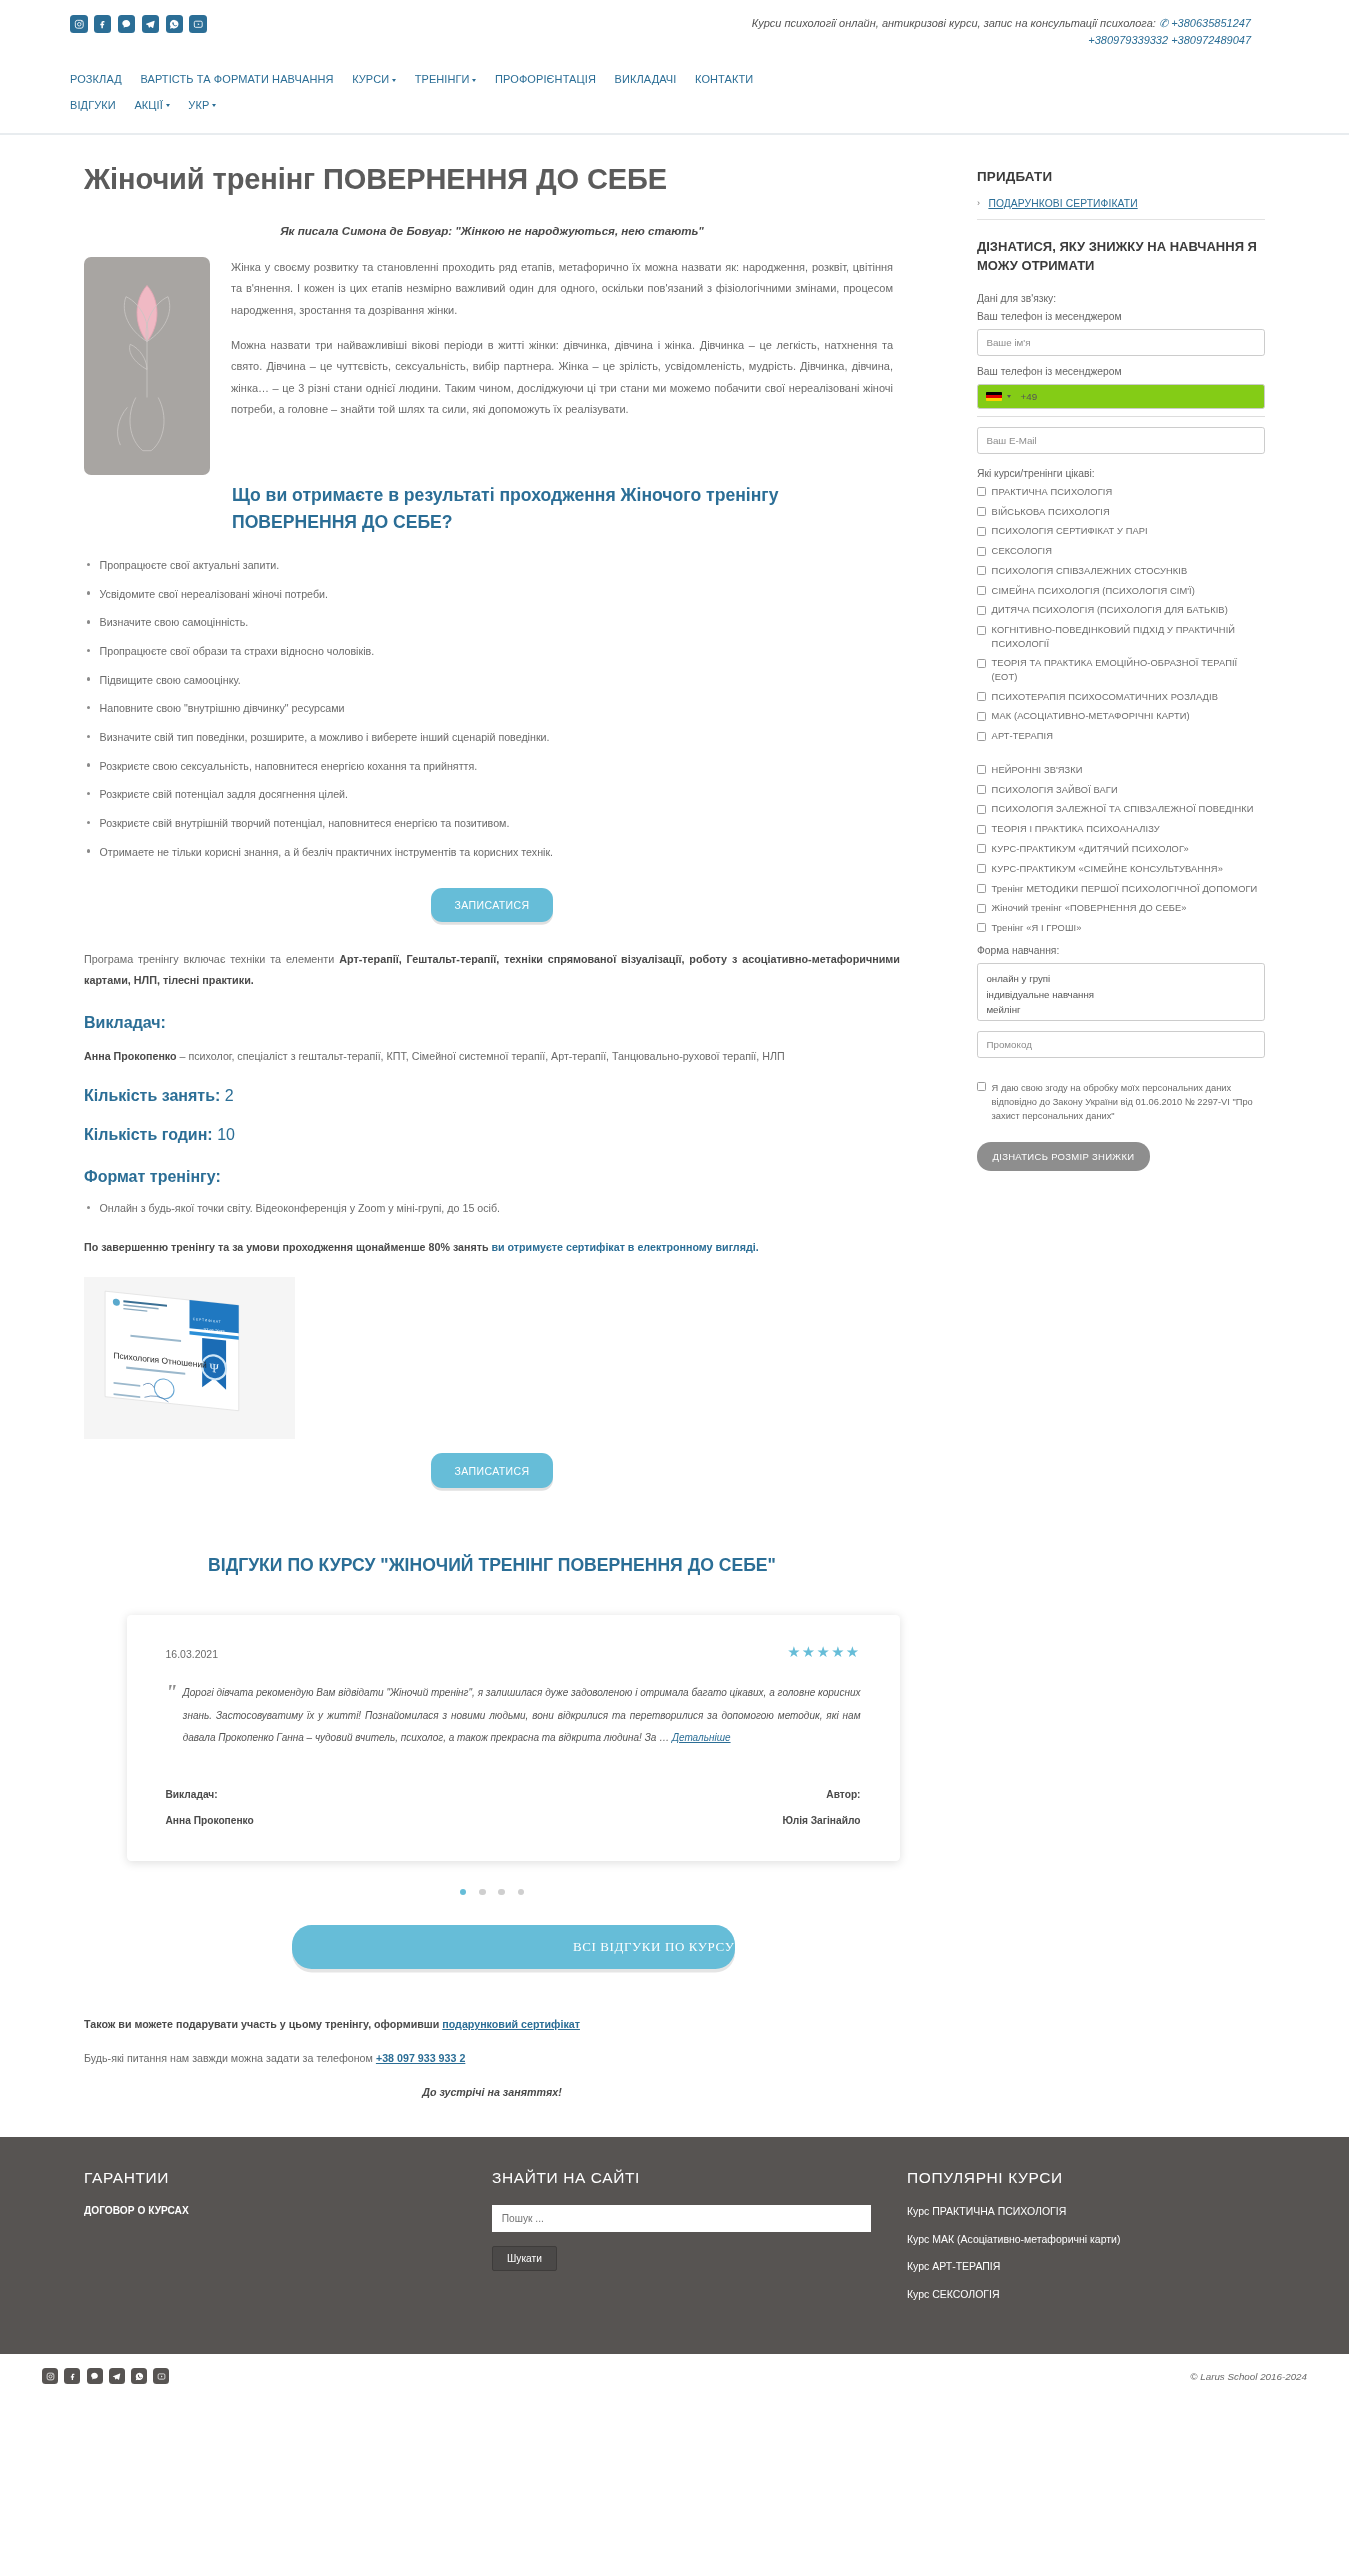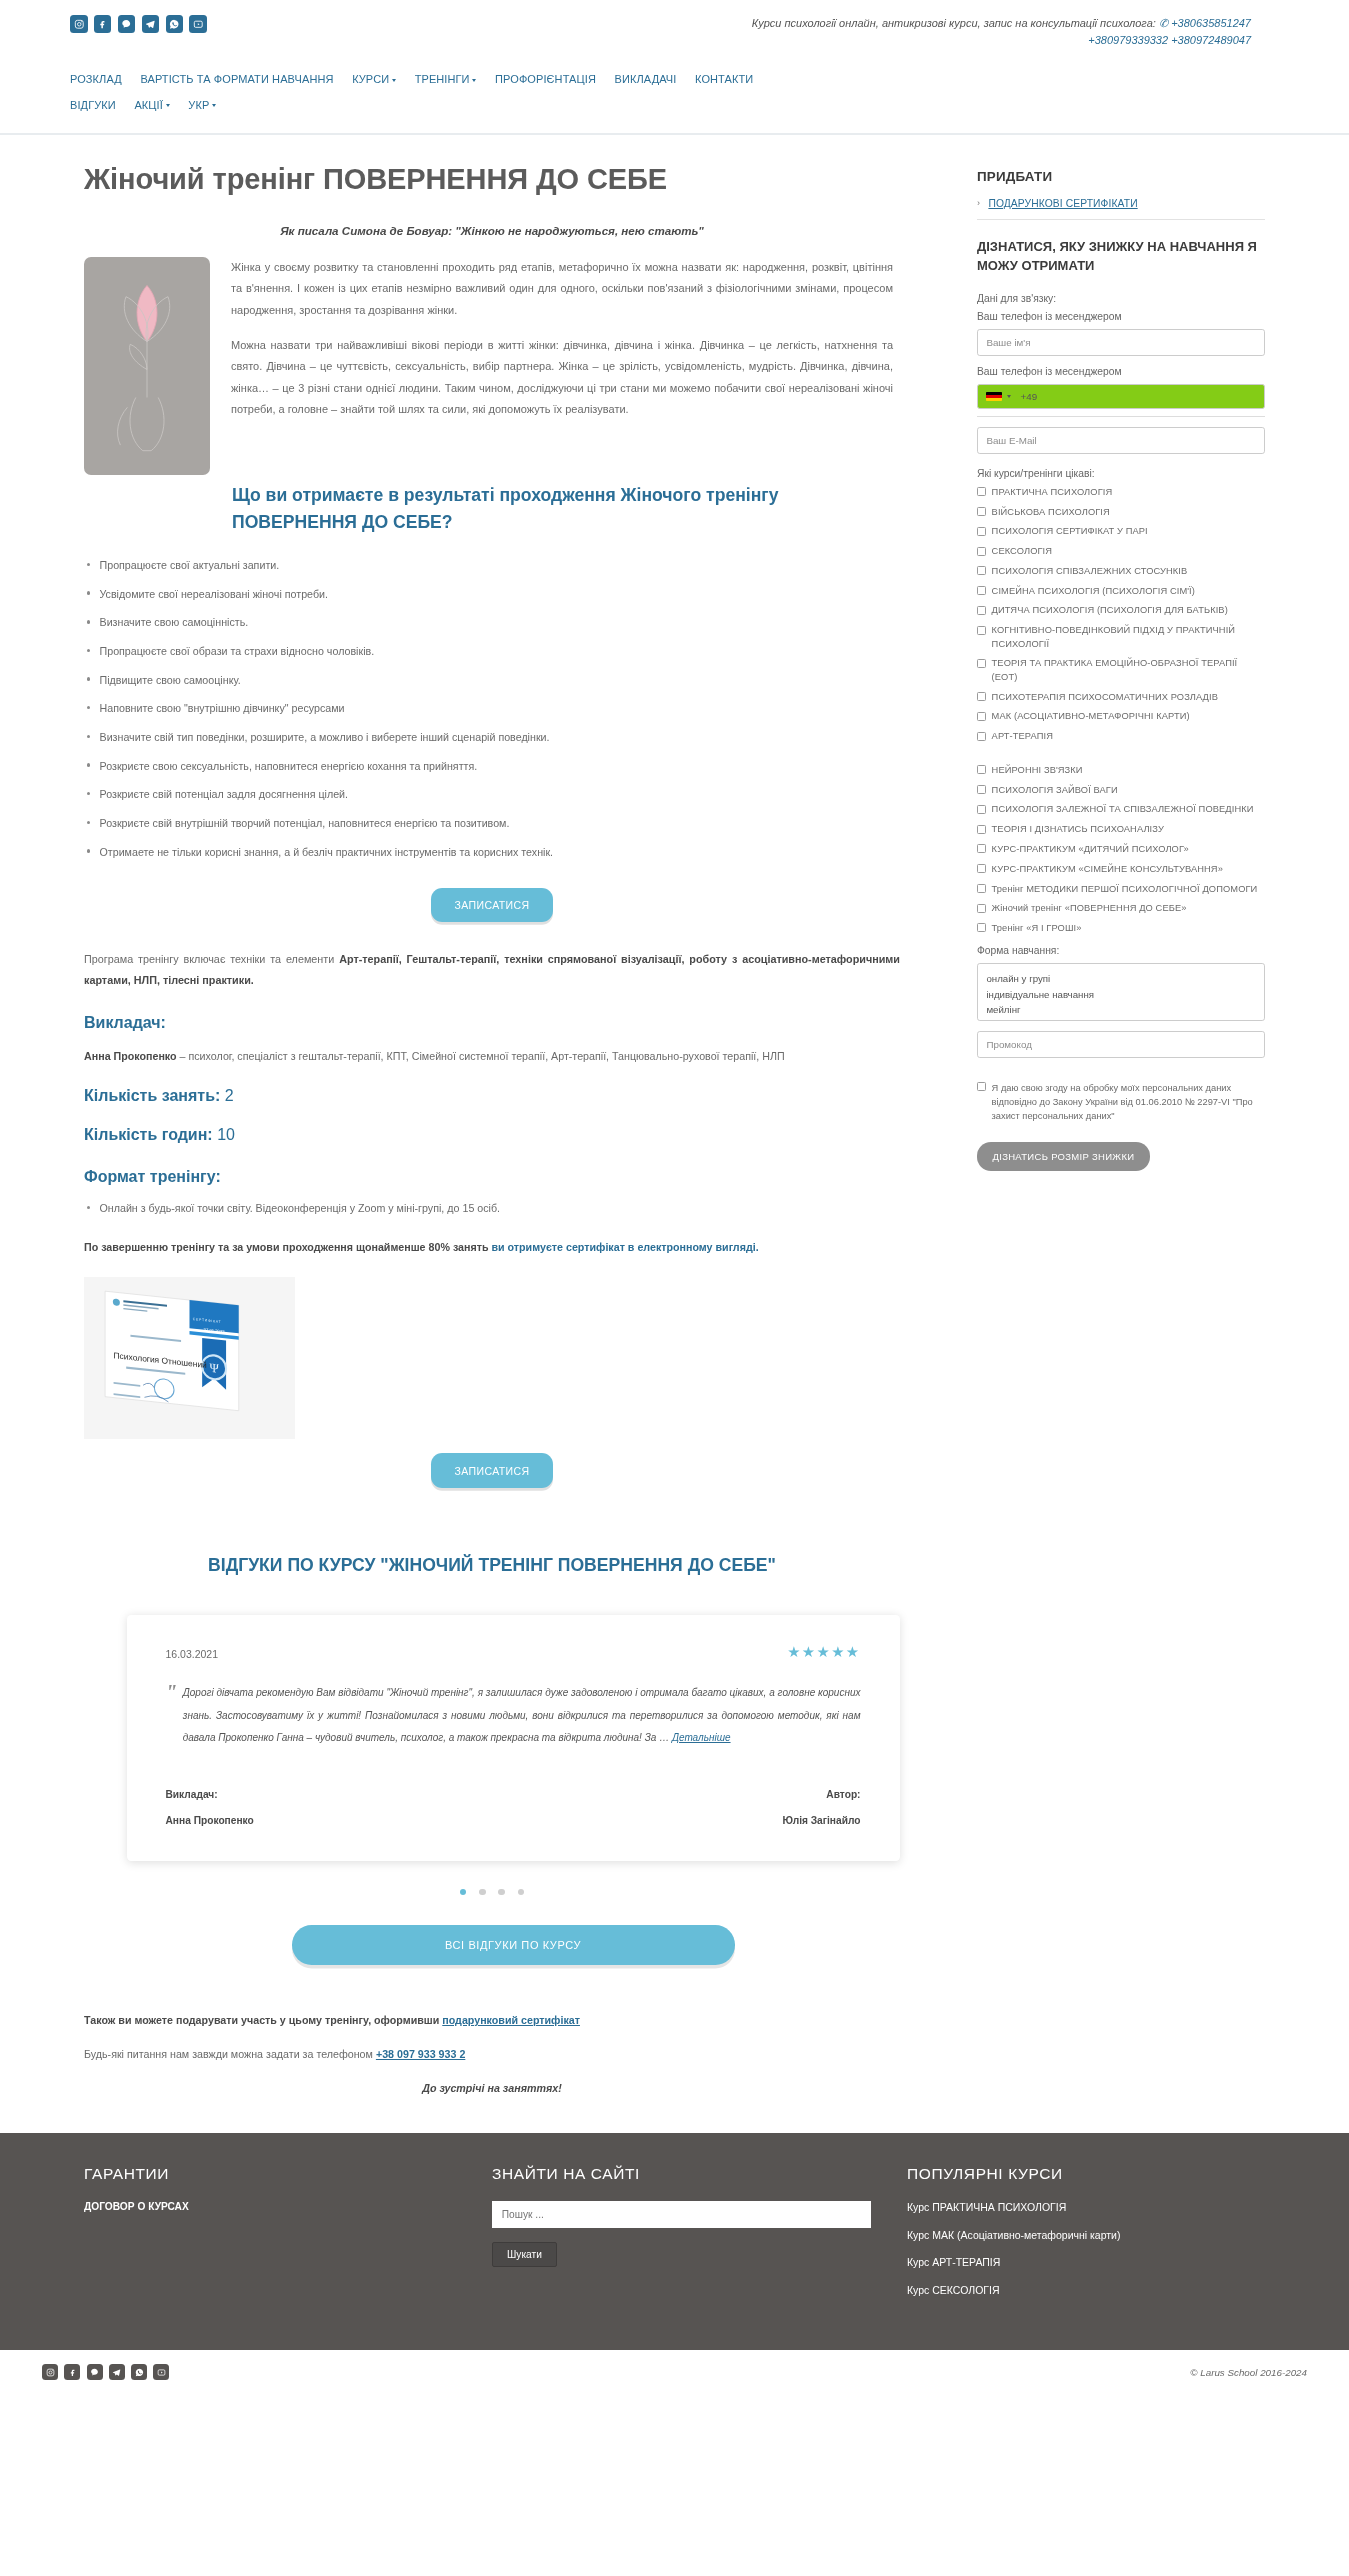--- a/index.html
+++ b/index.html
@@ -200,25 +200,26 @@
   }
   .btn-wide {
     display:block;
     width:443px;
     margin:28px auto 0 auto;
     background:#66bdd8;
     color:#fff;
     border:none;
     border-radius:19.7px;
     padding:14px 0;
-    font-size:11px;
+    font-size:13px;
     letter-spacing:0.6px;
     box-shadow:0 3.5px 0 rgba(0,0,0,.1);
     cursor:pointer;
-    font-family:Liberation Sans, sans-serif;
+    font-family:Liberation Serif, serif;
+    text-align:right;
   }
 
   p.prog-text {
     font-size:10.8px;
     color:#6b6b6b;
     line-height:1.9;
     text-align:justify;
     margin:27px 0 0 0;
     padding-right:42px;
   }
@@ -845,21 +846,21 @@
       <label class="ck-row">
           <span class="ck"></span>
           <span class="ck-label">ПСИХОЛОГІЯ ЗАЙВОЇ ВАГИ</span>
         </label>
       <label class="ck-row">
           <span class="ck"></span>
           <span class="ck-label">ПСИХОЛОГІЯ ЗАЛЕЖНОЇ ТА СПІВЗАЛЕЖНОЇ ПОВЕДІНКИ</span>
         </label>
       <label class="ck-row">
           <span class="ck"></span>
-          <span class="ck-label">ТЕОРІЯ І ДІЗНАТИСЬ ПСИХОАНАЛІЗУ</span>
+          <span class="ck-label">ТЕОРІЯ І ПРАКТИКА ПСИХОАНАЛІЗУ</span>
         </label>
       <label class="ck-row">
           <span class="ck"></span>
           <span class="ck-label">КУРС-ПРАКТИКУМ «ДИТЯЧИЙ ПСИХОЛОГ»</span>
         </label>
       <label class="ck-row">
           <span class="ck"></span>
           <span class="ck-label">КУРС-ПРАКТИКУМ «СІМЕЙНЕ КОНСУЛЬТУВАННЯ»</span>
         </label>
       <label class="ck-row">

